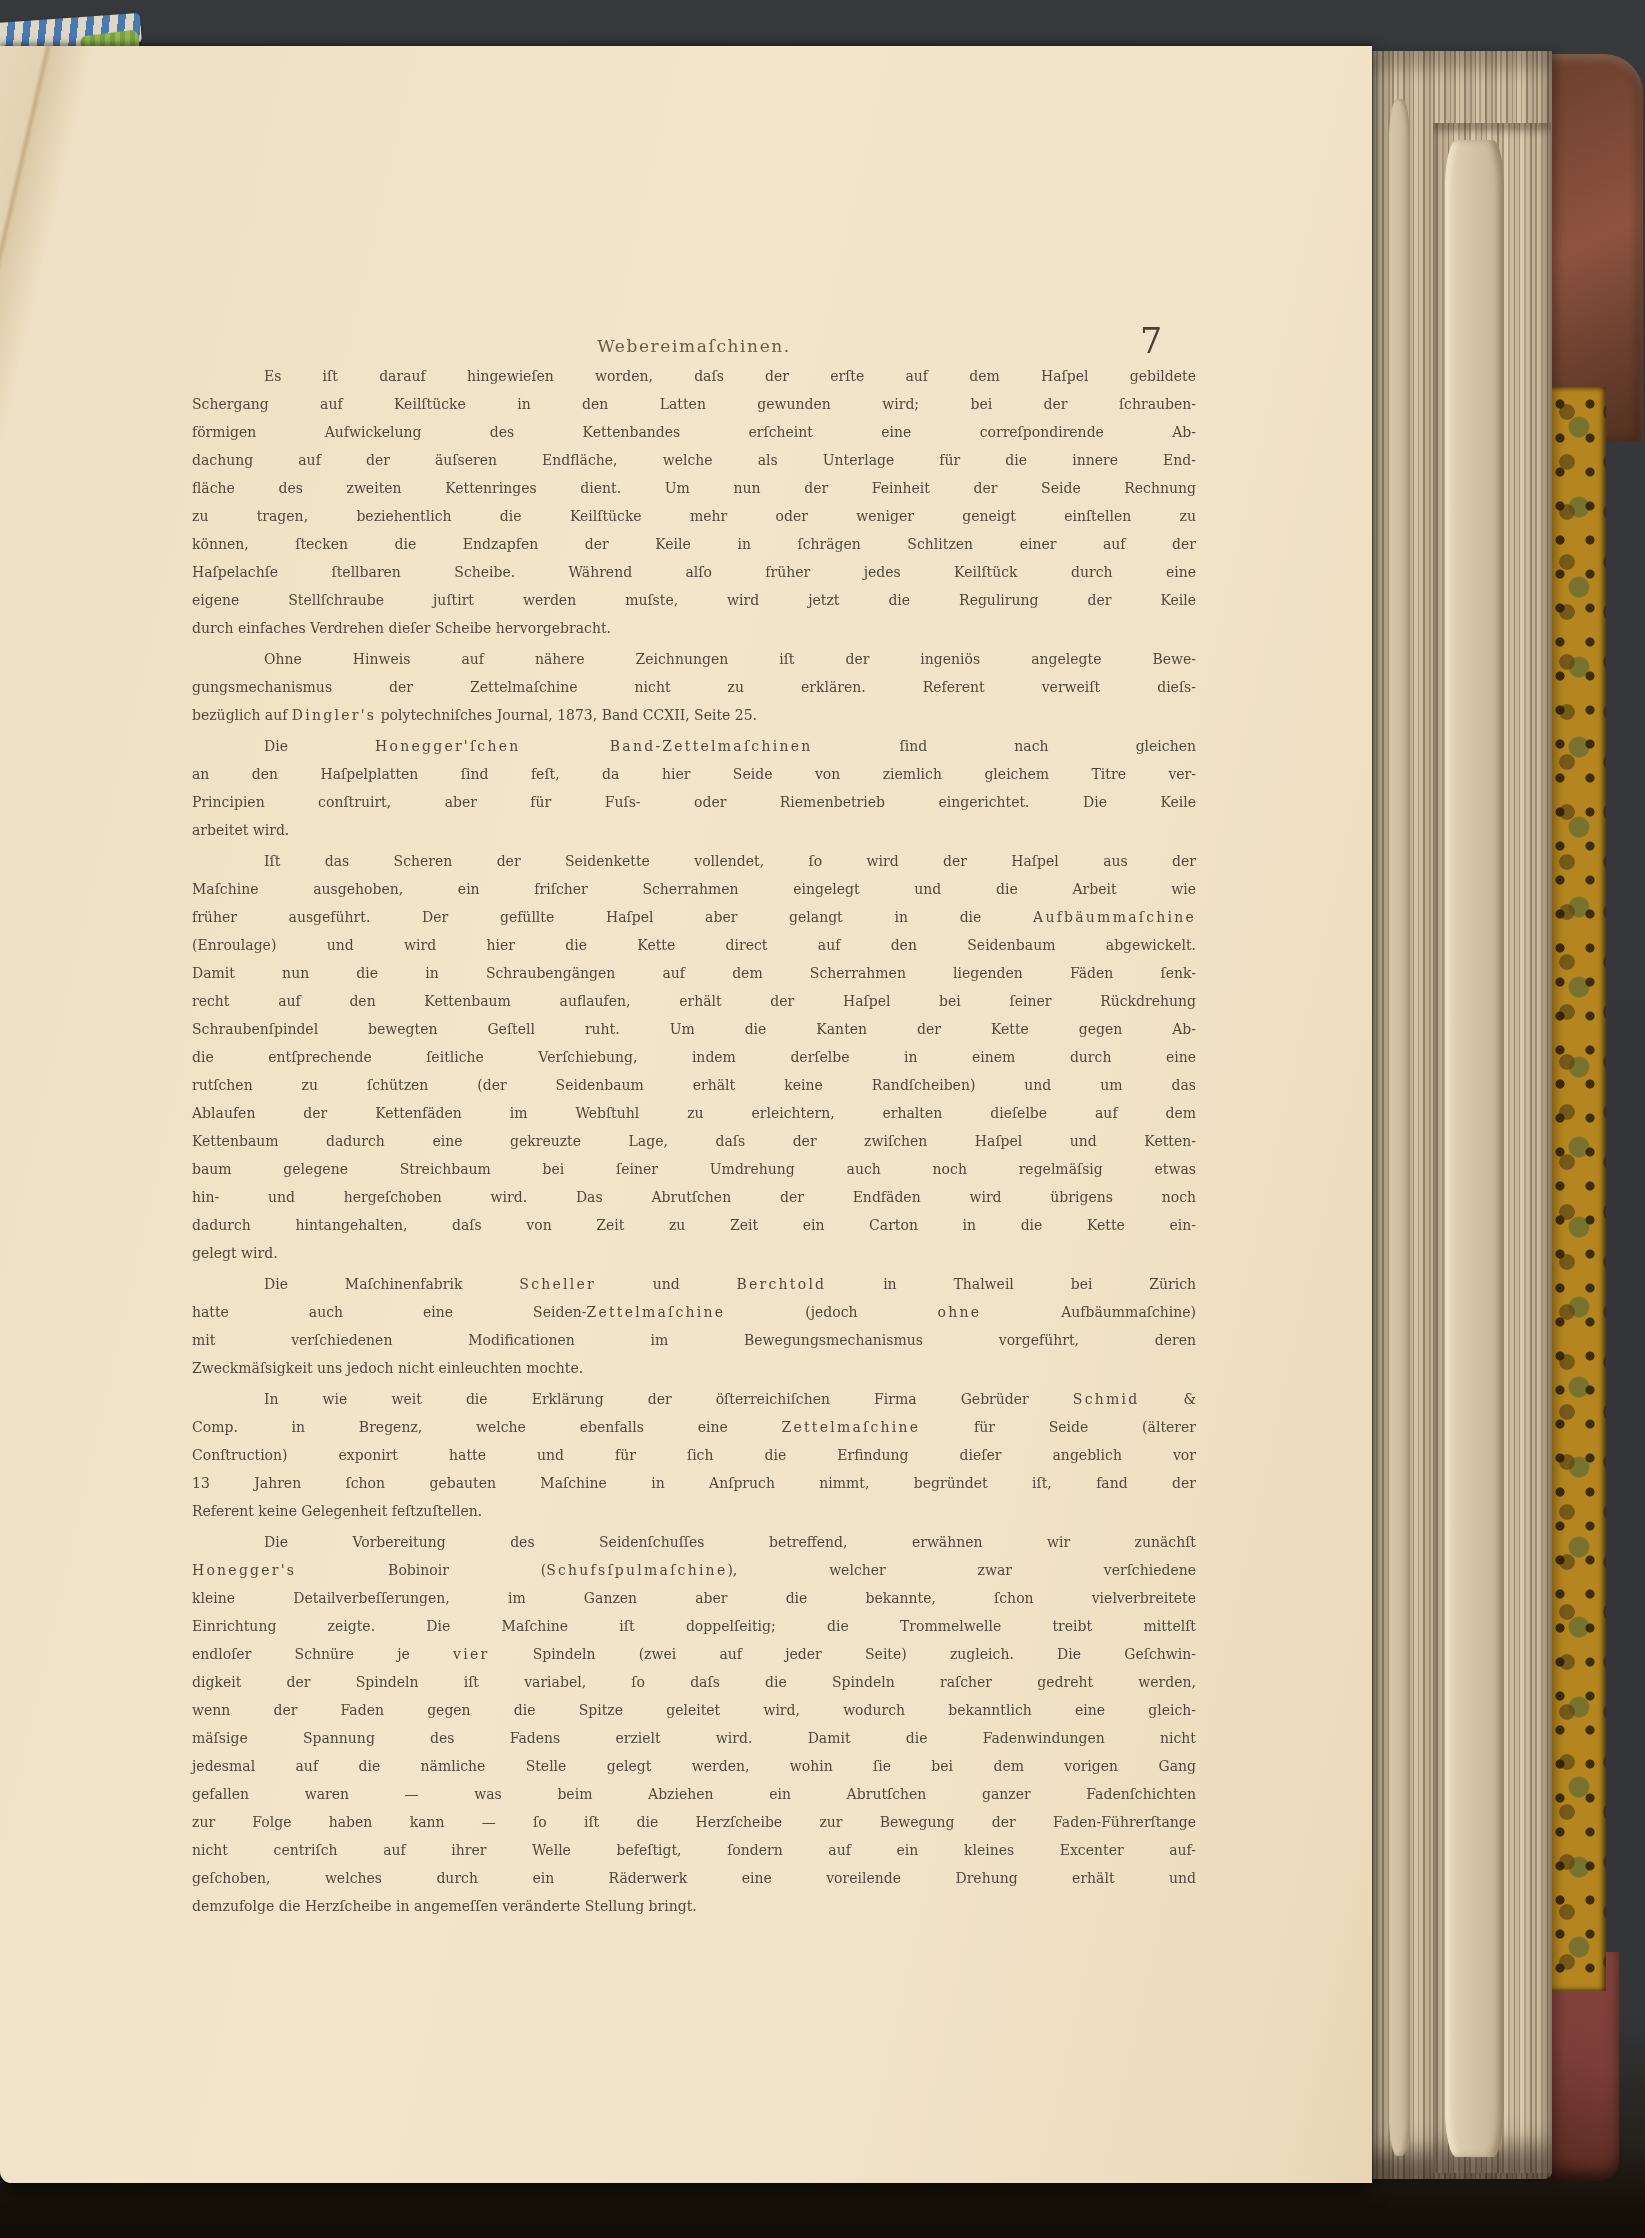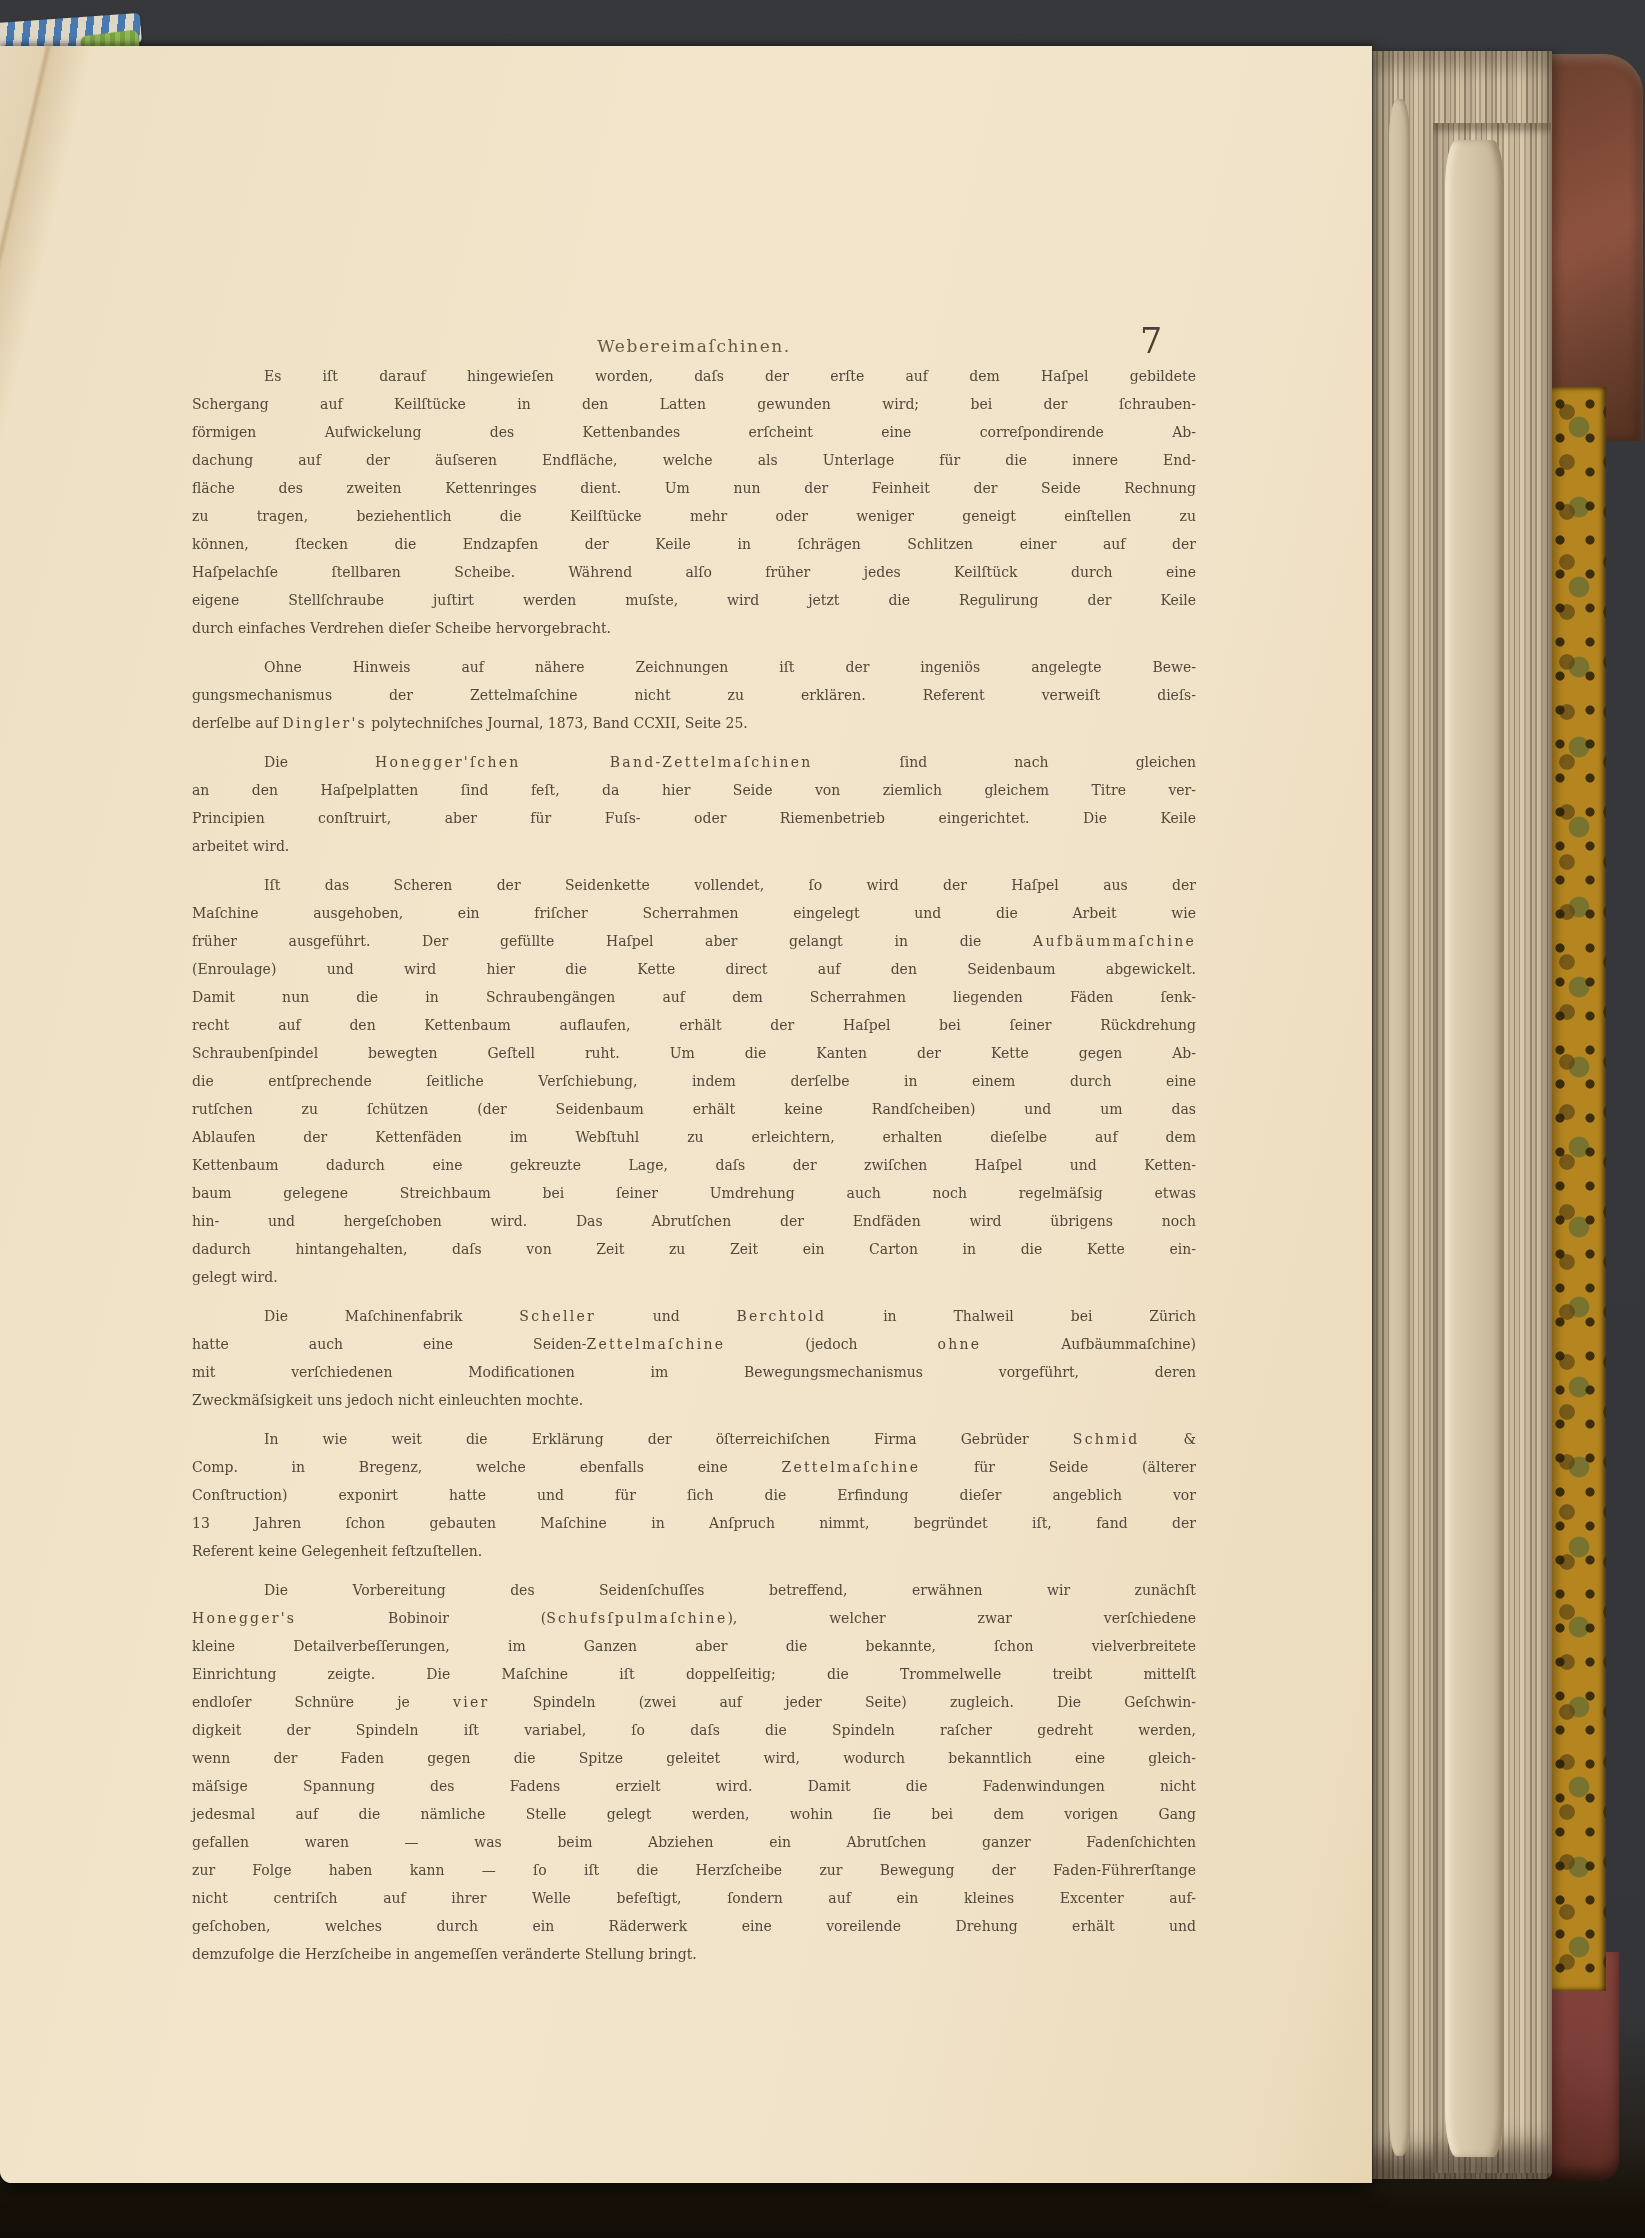--- a/index.html
+++ b/index.html
@@ -88,21 +88,21 @@
   }
   .page-number{
     left:1140px;top:275px;width:49px;height:44px;
     color:#4a4035;font-size:35px;text-align:left;
   }
   .body-text{
     left:192px;top:316px;width:1004px;
     color:#51483a;font-size:14px;line-height:28px;
     text-rendering:optimizeLegibility;
   }
-  .para + .para{margin-top:11px;}
+  .para + .para{margin-top:3px;}
   .line{
     height:28px;text-align:justify;text-align-last:justify;
     white-space:normal;overflow:visible;
   }
   .line.first{text-indent:72px;}
   .line.last{text-align-last:left;}
   .sp{letter-spacing:0.16em;}
 </style>
 </head>
 <body>
@@ -131,21 +131,21 @@
         <div class="line"><span>fläche des zweiten Kettenringes dient. Um nun der Feinheit der Seide Rechnung</span></div>
         <div class="line"><span>zu tragen, beziehentlich die Keilſtücke mehr oder weniger geneigt einſtellen zu</span></div>
         <div class="line"><span>können, ſtecken die Endzapfen der Keile in ſchrägen Schlitzen einer auf der</span></div>
         <div class="line"><span>Haſpelachſe ſtellbaren Scheibe. Während alſo früher jedes Keilſtück durch eine</span></div>
         <div class="line"><span>eigene Stellſchraube juſtirt werden muſste, wird jetzt die Regulirung der Keile</span></div>
         <div class="line last"><span>durch einfaches Verdrehen dieſer Scheibe hervorgebracht.</span></div>
       </div>
       <div class="para">
         <div class="line first"><span>Ohne Hinweis auf nähere Zeichnungen iſt der ingeniös angelegte Bewe-</span></div>
         <div class="line"><span>gungsmechanismus der Zettelmaſchine nicht zu erklären. Referent verweiſt dieſs-</span></div>
-        <div class="line last"><span>derſelbe auf </span><span class="sp">Dingler's</span><span> polytechniſches Journal, 1873, Band CCXII, Seite 25.</span></div>
+        <div class="line last"><span>bezüglich auf </span><span class="sp">Dingler's</span><span> polytechniſches Journal, 1873, Band CCXII, Seite 25.</span></div>
       </div>
       <div class="para">
         <div class="line first"><span>Die </span><span class="sp">Honegger'ſchen Band-Zettelmaſchinen</span><span> ſind nach gleichen</span></div>
         <div class="line"><span>an den Haſpelplatten ſind feſt, da hier Seide von ziemlich gleichem Titre ver-</span></div>
         <div class="line"><span>Principien conſtruirt, aber für Fuſs- oder Riemenbetrieb eingerichtet. Die Keile</span></div>
         <div class="line last"><span>arbeitet wird.</span></div>
       </div>
       <div class="para">
         <div class="line first"><span>Iſt das Scheren der Seidenkette vollendet, ſo wird der Haſpel aus der</span></div>
         <div class="line"><span>Maſchine ausgehoben, ein friſcher Scherrahmen eingelegt und die Arbeit wie</span></div>

